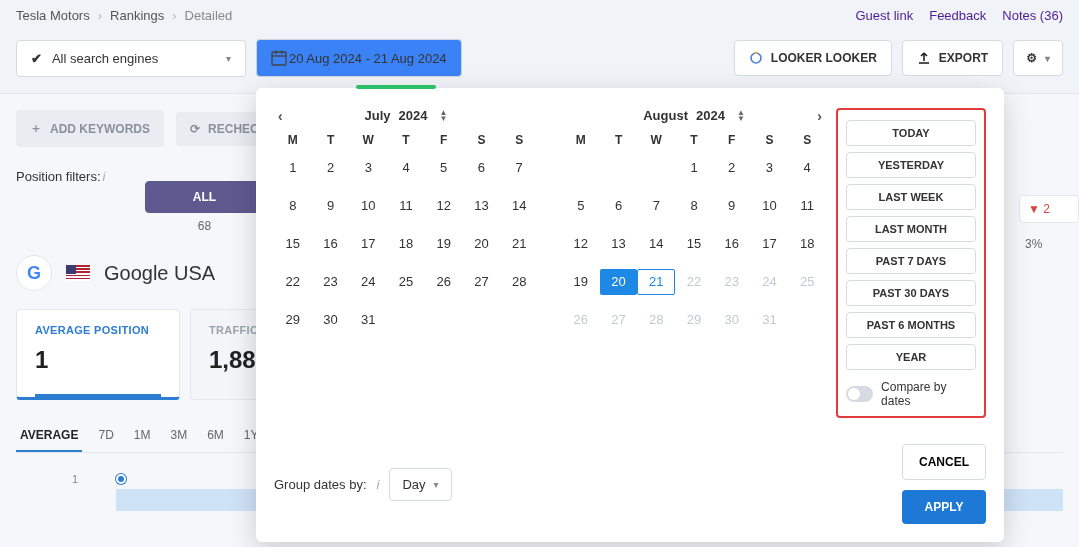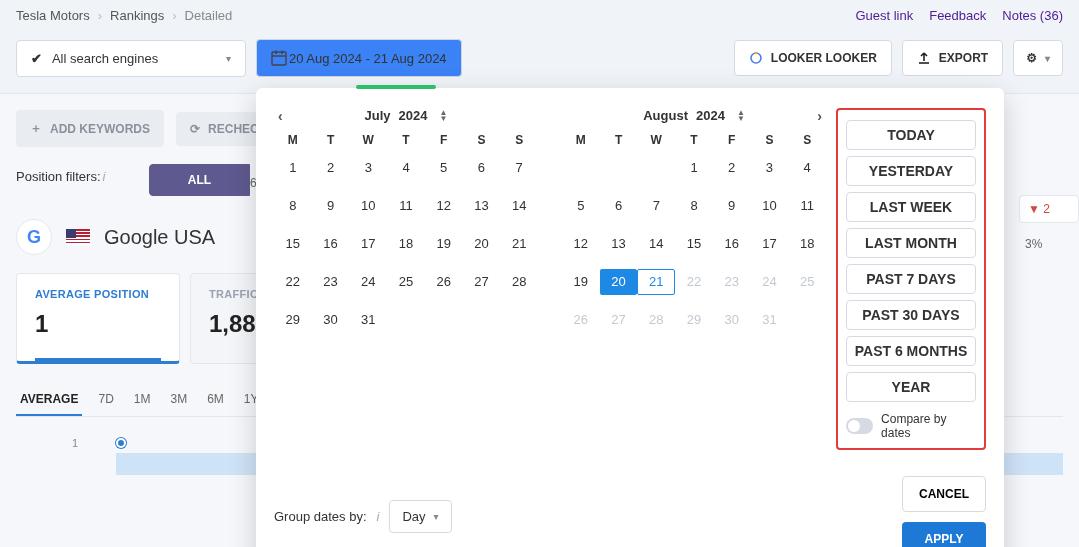--- a/index.html
+++ b/index.html
@@ -24,21 +24,21 @@
 .btn-white { display: flex; align-items: center; gap: 8px; background: #fff; border: 1px solid #d6dbe3; border-radius: 4px; padding: 10px 14px; cursor: pointer; font-size: 12px; font-weight: 600; }
 .gear-btn { padding: 10px 12px; }
 
 .content { padding: 16px; background: #f5f7fa; }
 .row1 { display: flex; gap: 12px; align-items: center; }
 .btn-gray { display: flex; align-items: center; gap: 8px; background: #e9edf2; color: #8a919c; border: none; border-radius: 4px; padding: 10px 14px; cursor: pointer; font-size: 12px; font-weight: 600; }
 
 .pos-filters-row { display: flex; align-items: flex-start; margin-top: 16px; gap: 0; }
 .pf-label { font-size: 13px; color: #333; padding-top: 6px; padding-right: 40px; }
 .pf-cols { display: flex; }
-.pf-col { display: flex; flex-direction: row; align-items: center; width: 118px; }
+.pf-col { display: flex; flex-direction: column; align-items: center; width: 118px; }
 .pf-pct { font-size: 12px; color: #666; margin-bottom: 4px; }
 .pf-btn { width: 118px; text-align: center; padding: 8px 0; font-size: 12px; font-weight: 600; border: 1px solid #d6dbe3; background: #fff; cursor: pointer; }
 .pf-btn.active { background: #5e5a8f; color: #fff; border-color: #5e5a8f; }
 .pf-btn.left { border-radius: 4px 0 0 4px; }
 .pf-num { font-size: 12px; color: #666; margin-top: 6px; }
 .pf-trend { color: #1fa35a; font-size: 11px; margin-left: 4px; }
 
 .se-row { display: flex; align-items: center; gap: 14px; margin-top: 22px; }
 .g-badge { width: 36px; height: 36px; border-radius: 18px; background: #fff; border: 1px solid #e3e7ed; display: flex; align-items: center; justify-content: center; font-weight: bold; font-size: 18px; }
 .g-badge span:nth-child(1){color:#4285F4}.g-badge span:nth-child(2){color:#EA4335}.g-badge span:nth-child(3){color:#FBBC05}.g-badge span:nth-child(4){color:#4285F4}.g-badge span:nth-child(5){color:#34A853}.g-badge span:nth-child(6){color:#EA4335}
@@ -81,21 +81,21 @@
 .spinner { display:inline-flex; flex-direction:column; line-height:6px; font-size:8px; color:#666; margin-left:4px; }
 .dow { display: grid; grid-template-columns: repeat(7, 1fr); text-align: center; font-size: 12px; font-weight: 600; color: #333; margin-bottom: 8px; }
 .days { display: grid; grid-template-columns: repeat(7, 1fr); text-align: center; gap: 0; row-gap: 12px; font-size: 13px; color: #333; }
 .days div { height: 26px; line-height: 26px; cursor: pointer; }
 .days .empty { cursor: default; }
 .days .muted { color: #c3c9d2; }
 .days .sel-start { background: #1e88e5; color: #fff; border-radius: 2px; }
 .days .sel-end { border: 1px solid #1e88e5; color: #1e88e5; border-radius: 2px; line-height: 24px; }
 
 .presets { width: 172px; margin-left: 10px; border: 2px solid #e23b3b; border-radius: 4px; padding: 10px 8px 8px; display:flex; flex-direction:column; gap:6px; }
-.preset-btn { border: 1px solid #d6dbe3; background: #fff; border-radius: 4px; padding: 6px 0; font-size: 14px; font-weight: 600; text-align: center; cursor: pointer; }
+.preset-btn { border: 1px solid #d6dbe3; background: #fff; border-radius: 4px; padding: 6px 0; font-size: 11px; font-weight: 600; text-align: center; cursor: pointer; }
 .compare { display: flex; align-items: center; gap: 8px; font-size: 12px; margin-top: 4px; }
 .toggle { width: 28px; height: 16px; background: #d6dbe3; border-radius: 8px; position: relative; cursor:pointer; }
 .toggle::after { content:''; position:absolute; left:2px; top:2px; width:12px; height:12px; background:#fff; border-radius:6px; }
 
 .popover-bottom { display: flex; align-items: center; margin-top: 26px; }
 .group-by { display: flex; align-items: center; gap: 10px; font-size: 13px; color: #333; }
 .group-by .info { font-style: italic; color: #aaa; }
 .day-select { border: 1px solid #d6dbe3; border-radius: 4px; padding: 8px 12px; display:flex; align-items:center; gap:8px; cursor:pointer; }
 .btns { margin-left: auto; display: flex; gap: 10px; flex-direction: column; }
 .btn-cancel { background:#fff; border:1px solid #d6dbe3; border-radius:4px; padding:10px 16px; font-size:12px; font-weight:600; cursor:pointer; }

